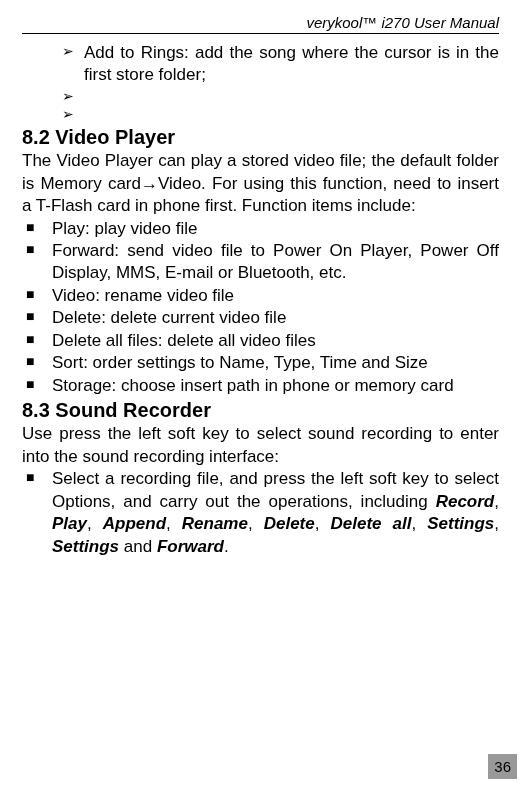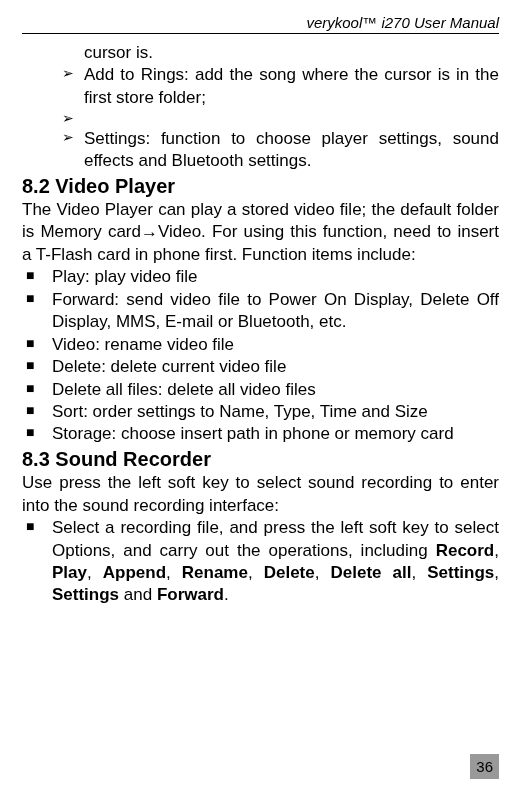--- a/index.html
+++ b/index.html
@@ -63,63 +63,62 @@
       font-size: 14px;
       padding-left: 4px;
     }
     .square-text {
       flex: 1;
       text-align: justify;
     }
     .page-num {
       position: absolute;
       bottom: 14px;
-      right: 22px;
+      right: 4px;
       background: #999;
       color: #000;
       padding: 4px 6px;
       font-size: 15px;
     }
     .bold {
       font-weight: bold;
+      font-style: italic;
     }
   </style>
 </head>
 <body>
 
 <div class="header">
   <span>verykool</span><span class="tm">™</span><span> i270 User Manual</span>
 </div>
 
 <div class="content">
 
-  <div class="indent-cursor">cursor is.</div>
 
   <div class="chevron-row">
     <div class="chevron">➢</div>
     <div class="chevron-text">Add to Rings: add the song where the cursor is in the first store folder;</div>
   </div>
   <div class="chevron-row">
     <div class="chevron">➢</div>
   </div>
   <div class="chevron-row">
     <div class="chevron">➢</div>
-    <div class="chevron-text">Settings: function to choose player settings, sound effects and Bluetooth settings.</div>
   </div>
 
   <div class="h2">8.2 Video Player</div>
   <div class="para">The Video Player can play a stored video file; the default folder is Memory card→Video. For using this function, need to insert a T-Flash card in phone first. Function items include:</div>
 
   <div class="square-row">
     <div class="square">■</div>
     <div class="square-text">Play: play video file</div>
   </div>
   <div class="square-row">
     <div class="square">■</div>
-    <div class="square-text">Forward: send video file to Power On Display, Delete Off Display, MMS, E-mail or Bluetooth, etc.</div>
+    <div class="square-text">Forward: send video file to Power On Player, Power Off Display, MMS, E-mail or Bluetooth, etc.</div>
   </div>
   <div class="square-row">
     <div class="square">■</div>
     <div class="square-text">Video: rename video file</div>
   </div>
   <div class="square-row">
     <div class="square">■</div>
     <div class="square-text">Delete: delete current video file</div>
   </div>
   <div class="square-row">

